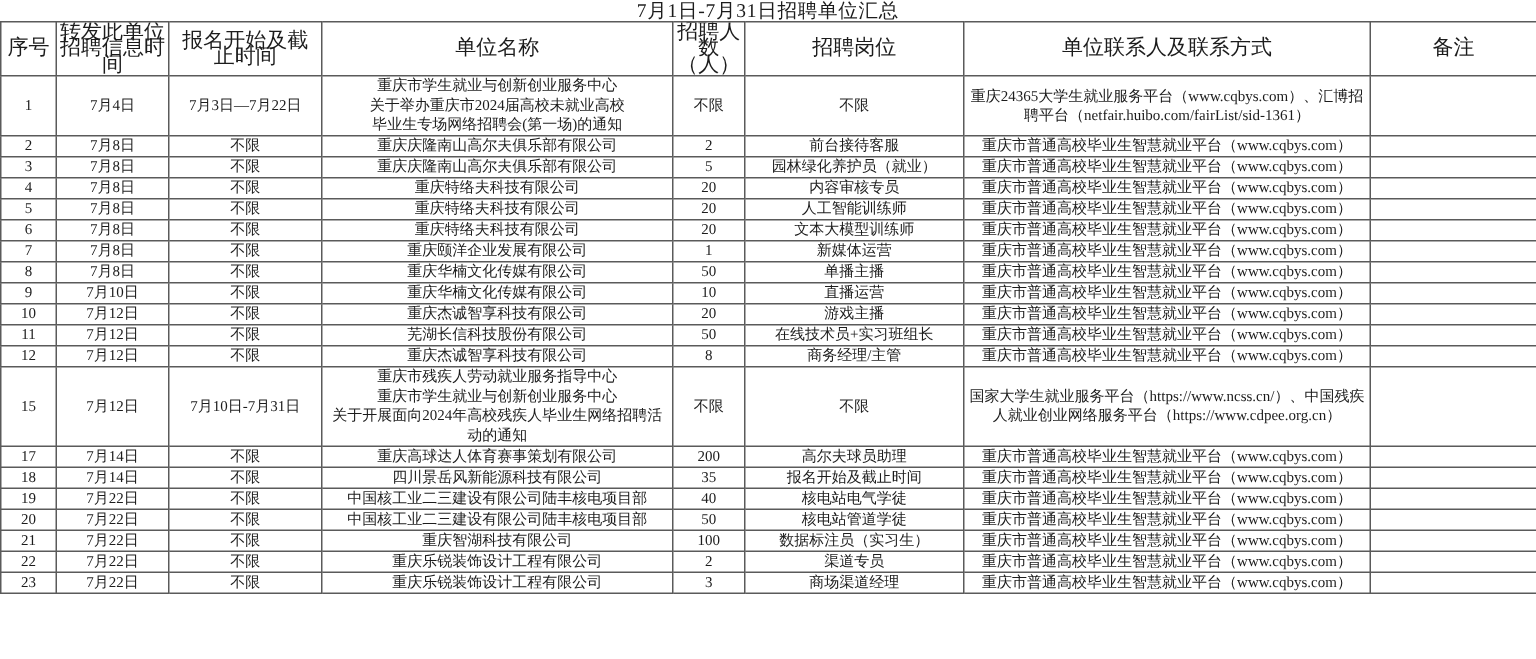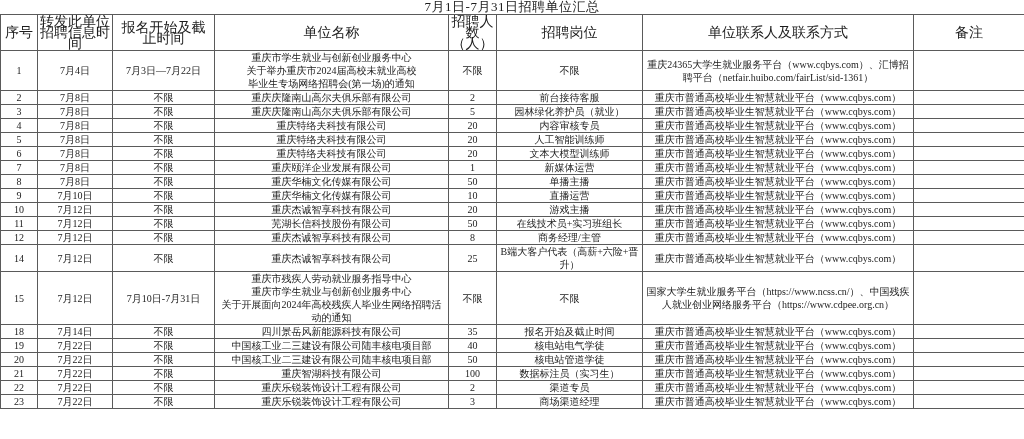--- a/index.html
+++ b/index.html
@@ -198,42 +198,42 @@
         <td>12</td>
         <td>7月12日</td>
         <td>不限</td>
         <td>重庆杰诚智享科技有限公司</td>
         <td>8</td>
         <td>商务经理/主管</td>
         <td>重庆市普通高校毕业生智慧就业平台（www.cqbys.com）</td>
         <td></td>
       </tr>
       <tr>
-        <td>14</td>
-        <td>7月12日</td>
-        <td>不限</td>
-        <td>重庆杰诚智享科技有限公司</td>
-        <td>25</td>
-        <td>B端大客户代表（高薪+六险+晋升）</td>
-        <td>重庆市普通高校毕业生智慧就业平台（www.cqbys.com）</td>
-        <td></td>
-      </tr>
-      <tr>
         <td>15</td>
         <td>7月12日</td>
         <td>7月10日-7月31日</td>
         <td>重庆市残疾人劳动就业服务指导中心
 重庆市学生就业与创新创业服务中心
 关于开展面向2024年高校残疾人毕业生网络招聘活动的通知</td>
         <td>不限</td>
         <td>不限</td>
         <td>国家大学生就业服务平台（https://www.ncss.cn/）、中国残疾人就业创业网络服务平台（https://www.cdpee.org.cn）</td>
         <td></td>
       </tr>
       <tr>
+        <td>17</td>
+        <td>7月14日</td>
+        <td>不限</td>
+        <td>重庆高球达人体育赛事策划有限公司</td>
+        <td>200</td>
+        <td>高尔夫球员助理</td>
+        <td>重庆市普通高校毕业生智慧就业平台（www.cqbys.com）</td>
+        <td></td>
+      </tr>
+      <tr>
         <td>18</td>
         <td>7月14日</td>
         <td>不限</td>
         <td>四川景岳风新能源科技有限公司</td>
         <td>35</td>
         <td>报名开始及截止时间</td>
         <td>重庆市普通高校毕业生智慧就业平台（www.cqbys.com）</td>
         <td></td>
       </tr>
       <tr>

